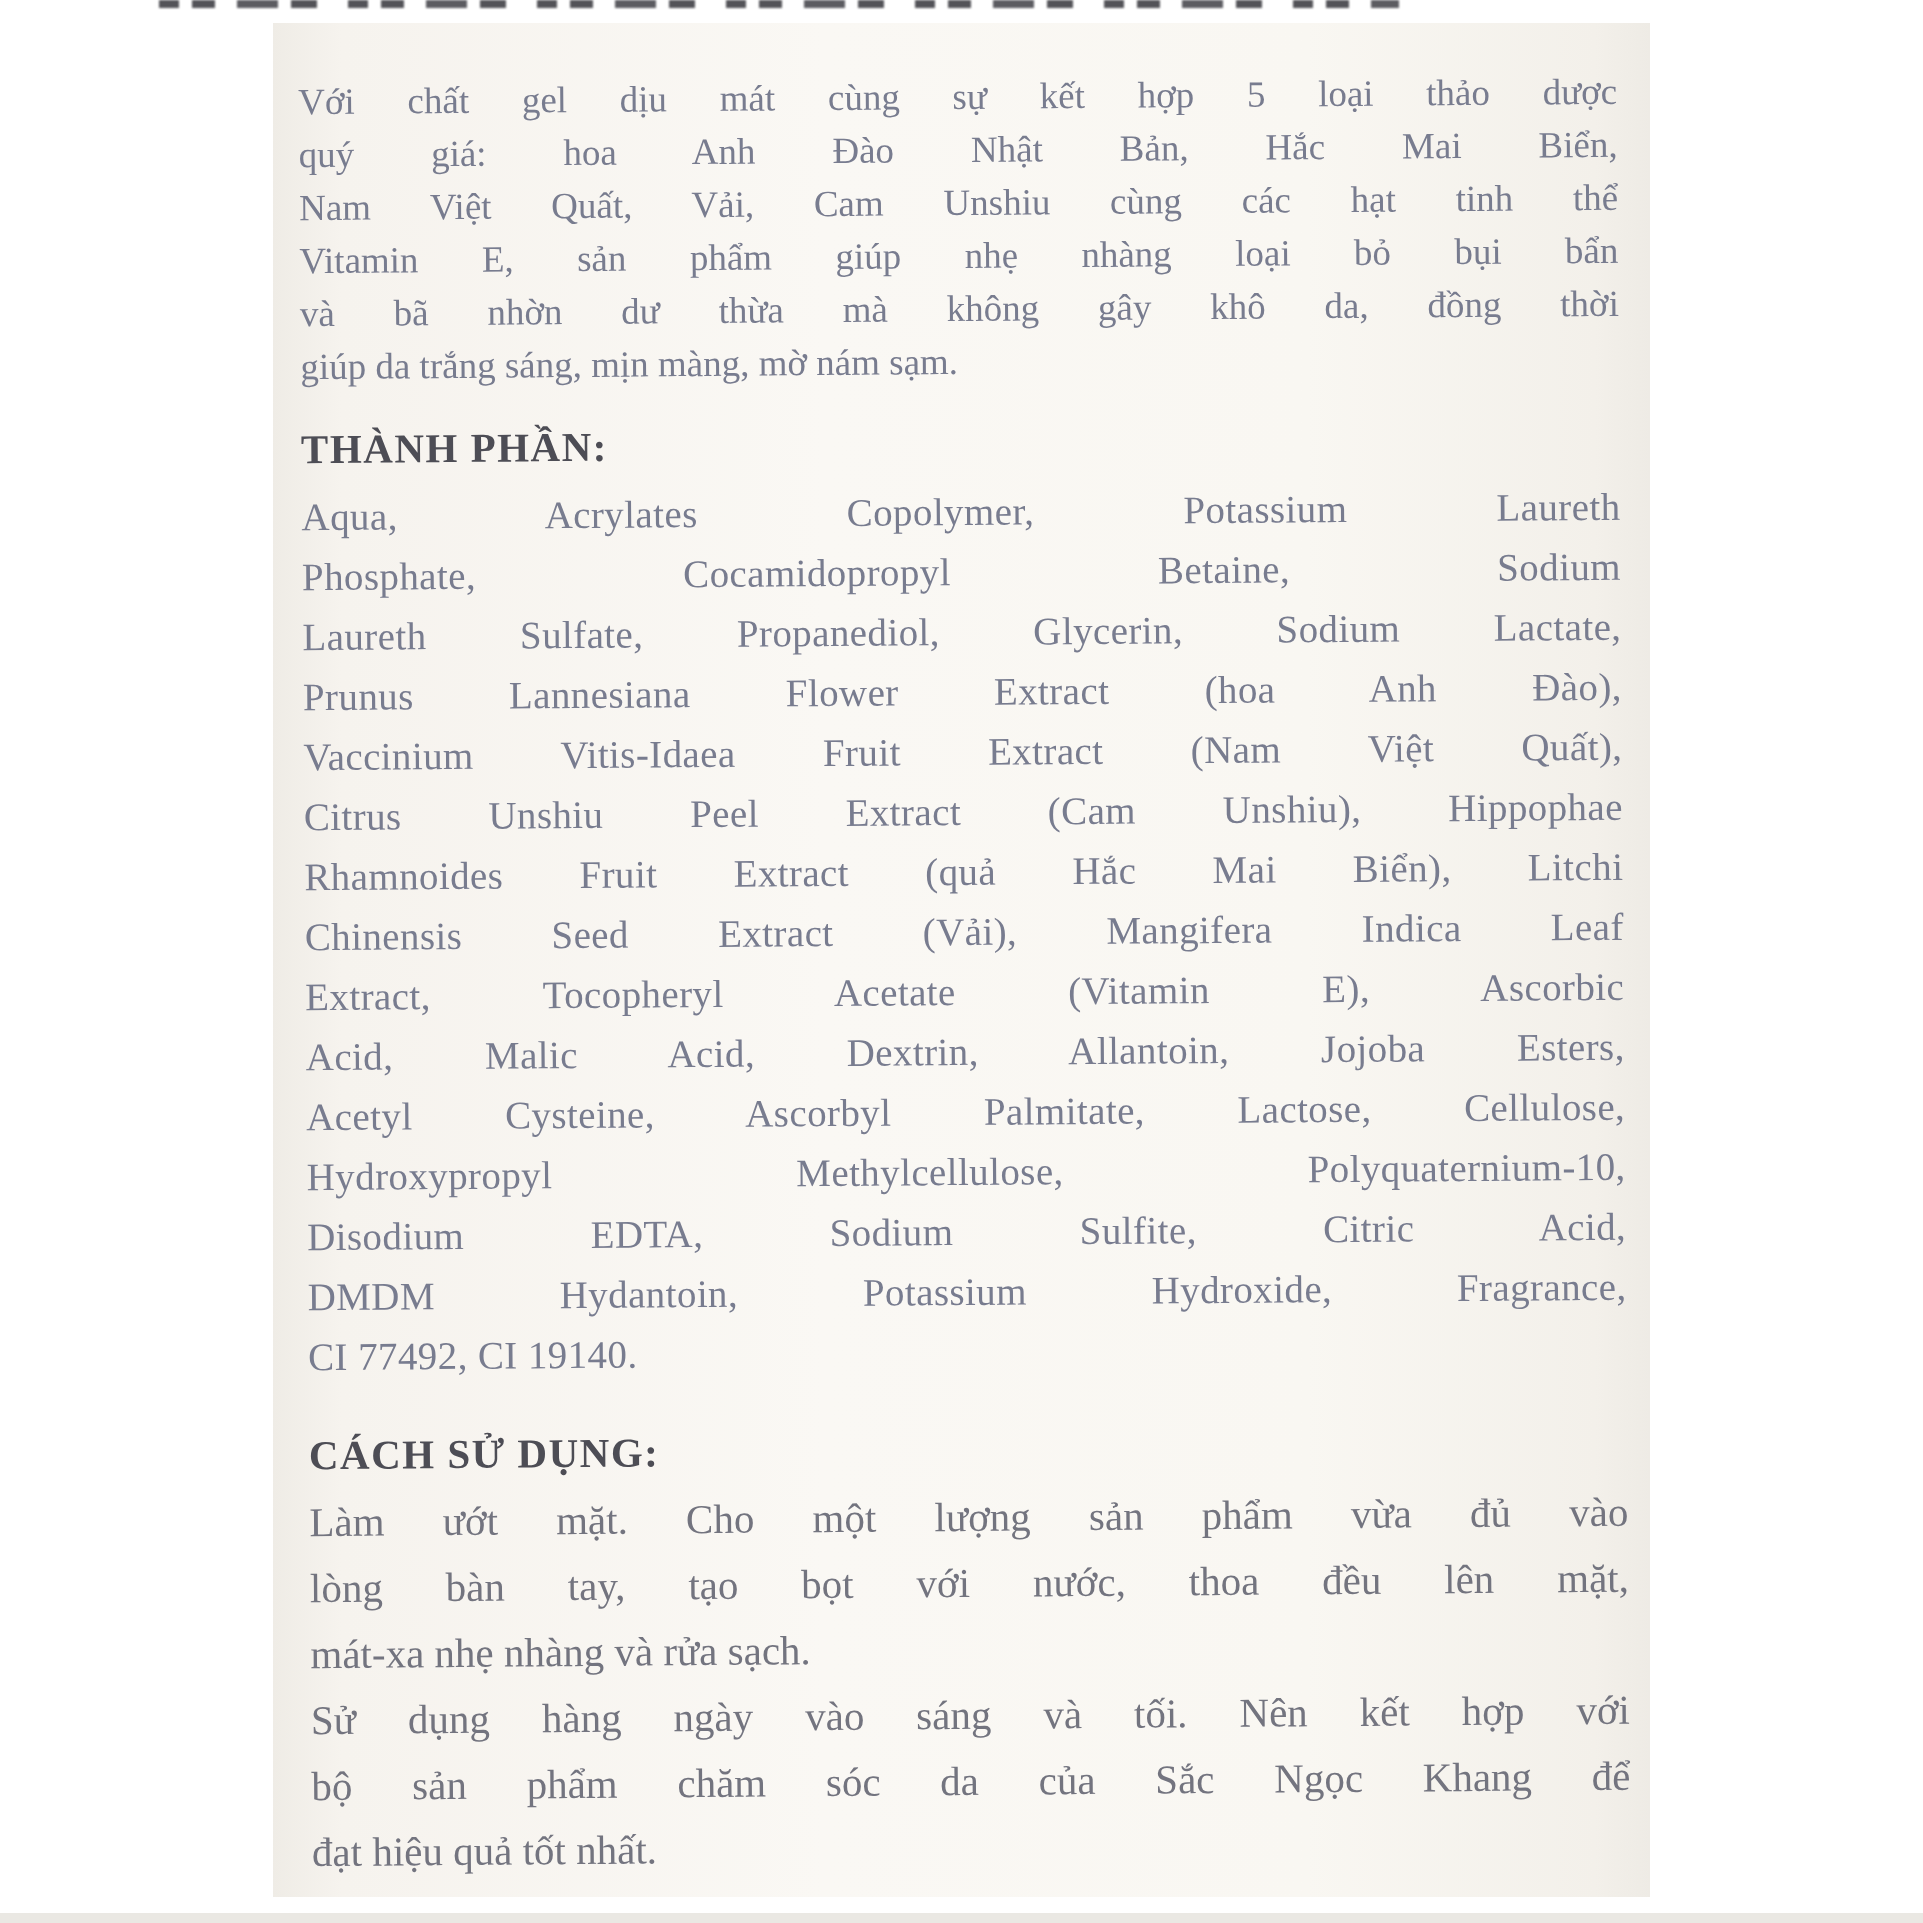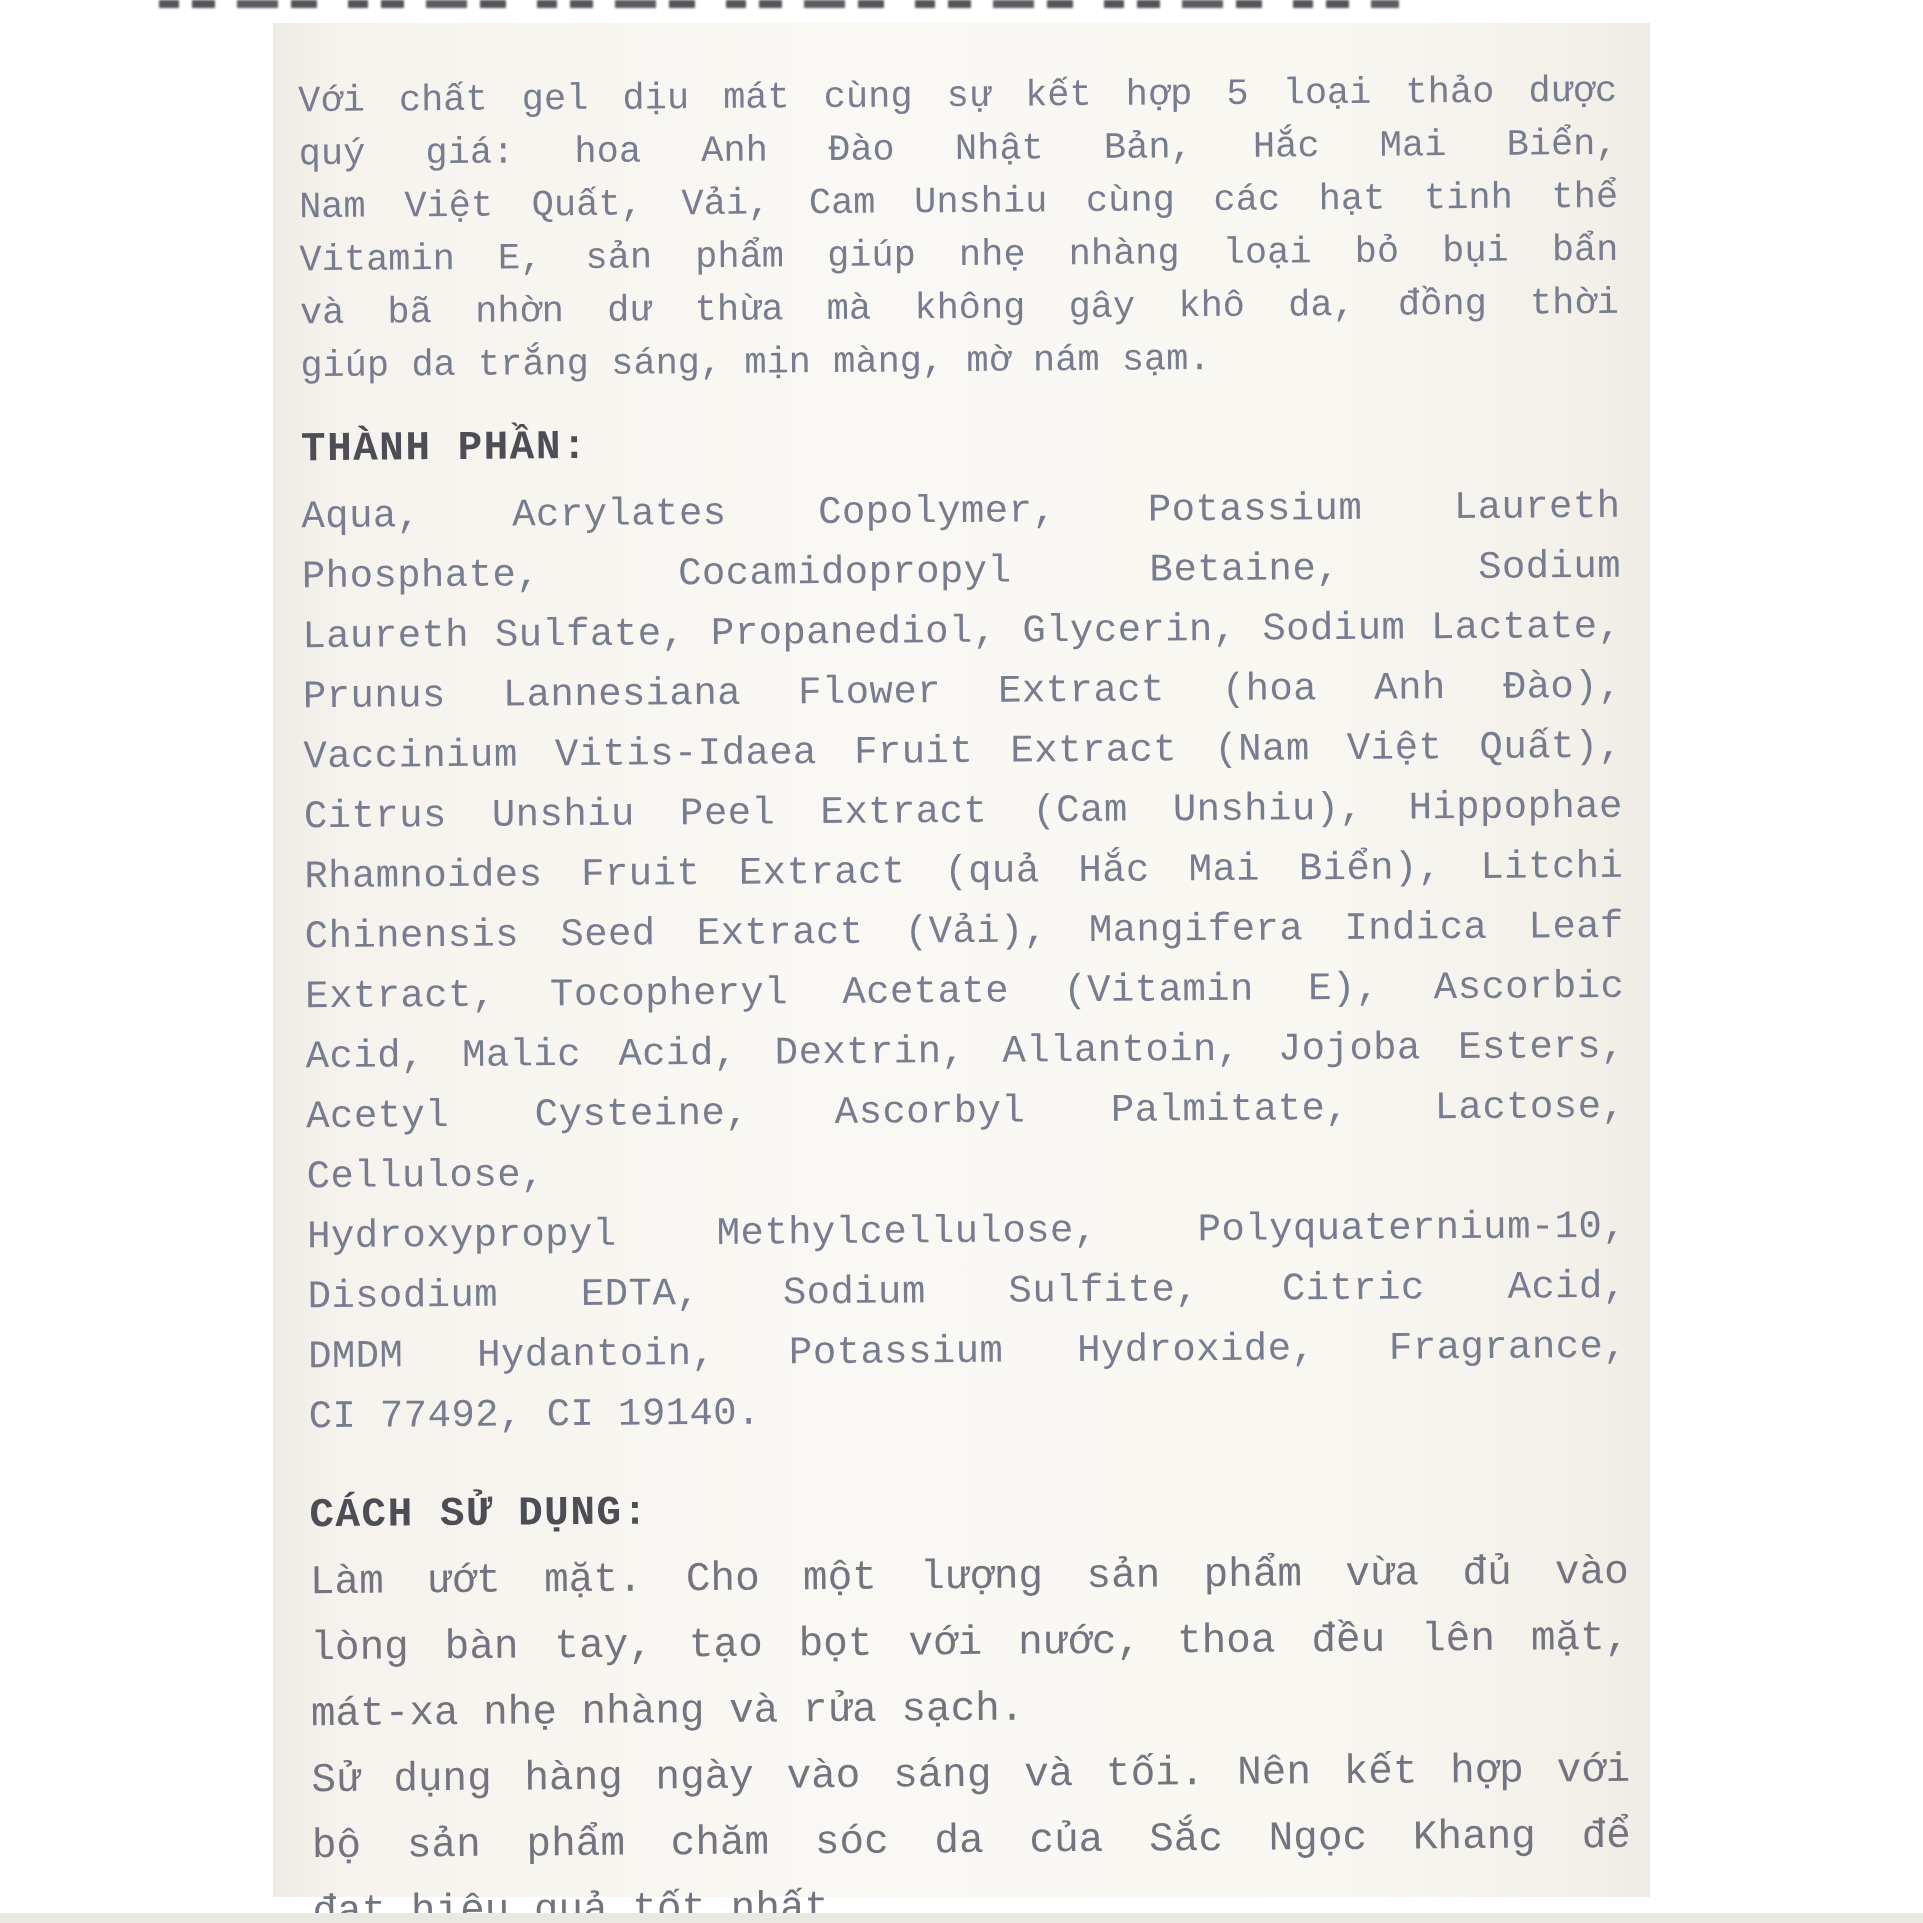--- a/index.html
+++ b/index.html
@@ -2,21 +2,21 @@
 <html style="font-size:12px"><head>
 <meta charset="utf-8">
 <style>
   html, body { margin: 0; padding: 0; background: #ffffff; }
   .stage {
     position: relative;
     width: 1924px;
     height: 1924px;
     background: #ffffff;
     overflow: hidden;
-    font-family: Liberation Mono, monospace;
+    font-family: Liberation Serif, serif;
   }
   
   .top-crop-strip {
     position: absolute;
     left: 159px; top: 0;
     width: 1240px; height: 8.3px;
     background: repeating-linear-gradient(90deg,
       #3c3c42 0 19.5px, rgba(60,60,66,0) 19.5px 33px,
       #3c3c42 33px 56px, rgba(60,60,66,0) 56px 78px,
       #46464c 78px 119px, rgba(60,60,66,0) 119px 132px,

